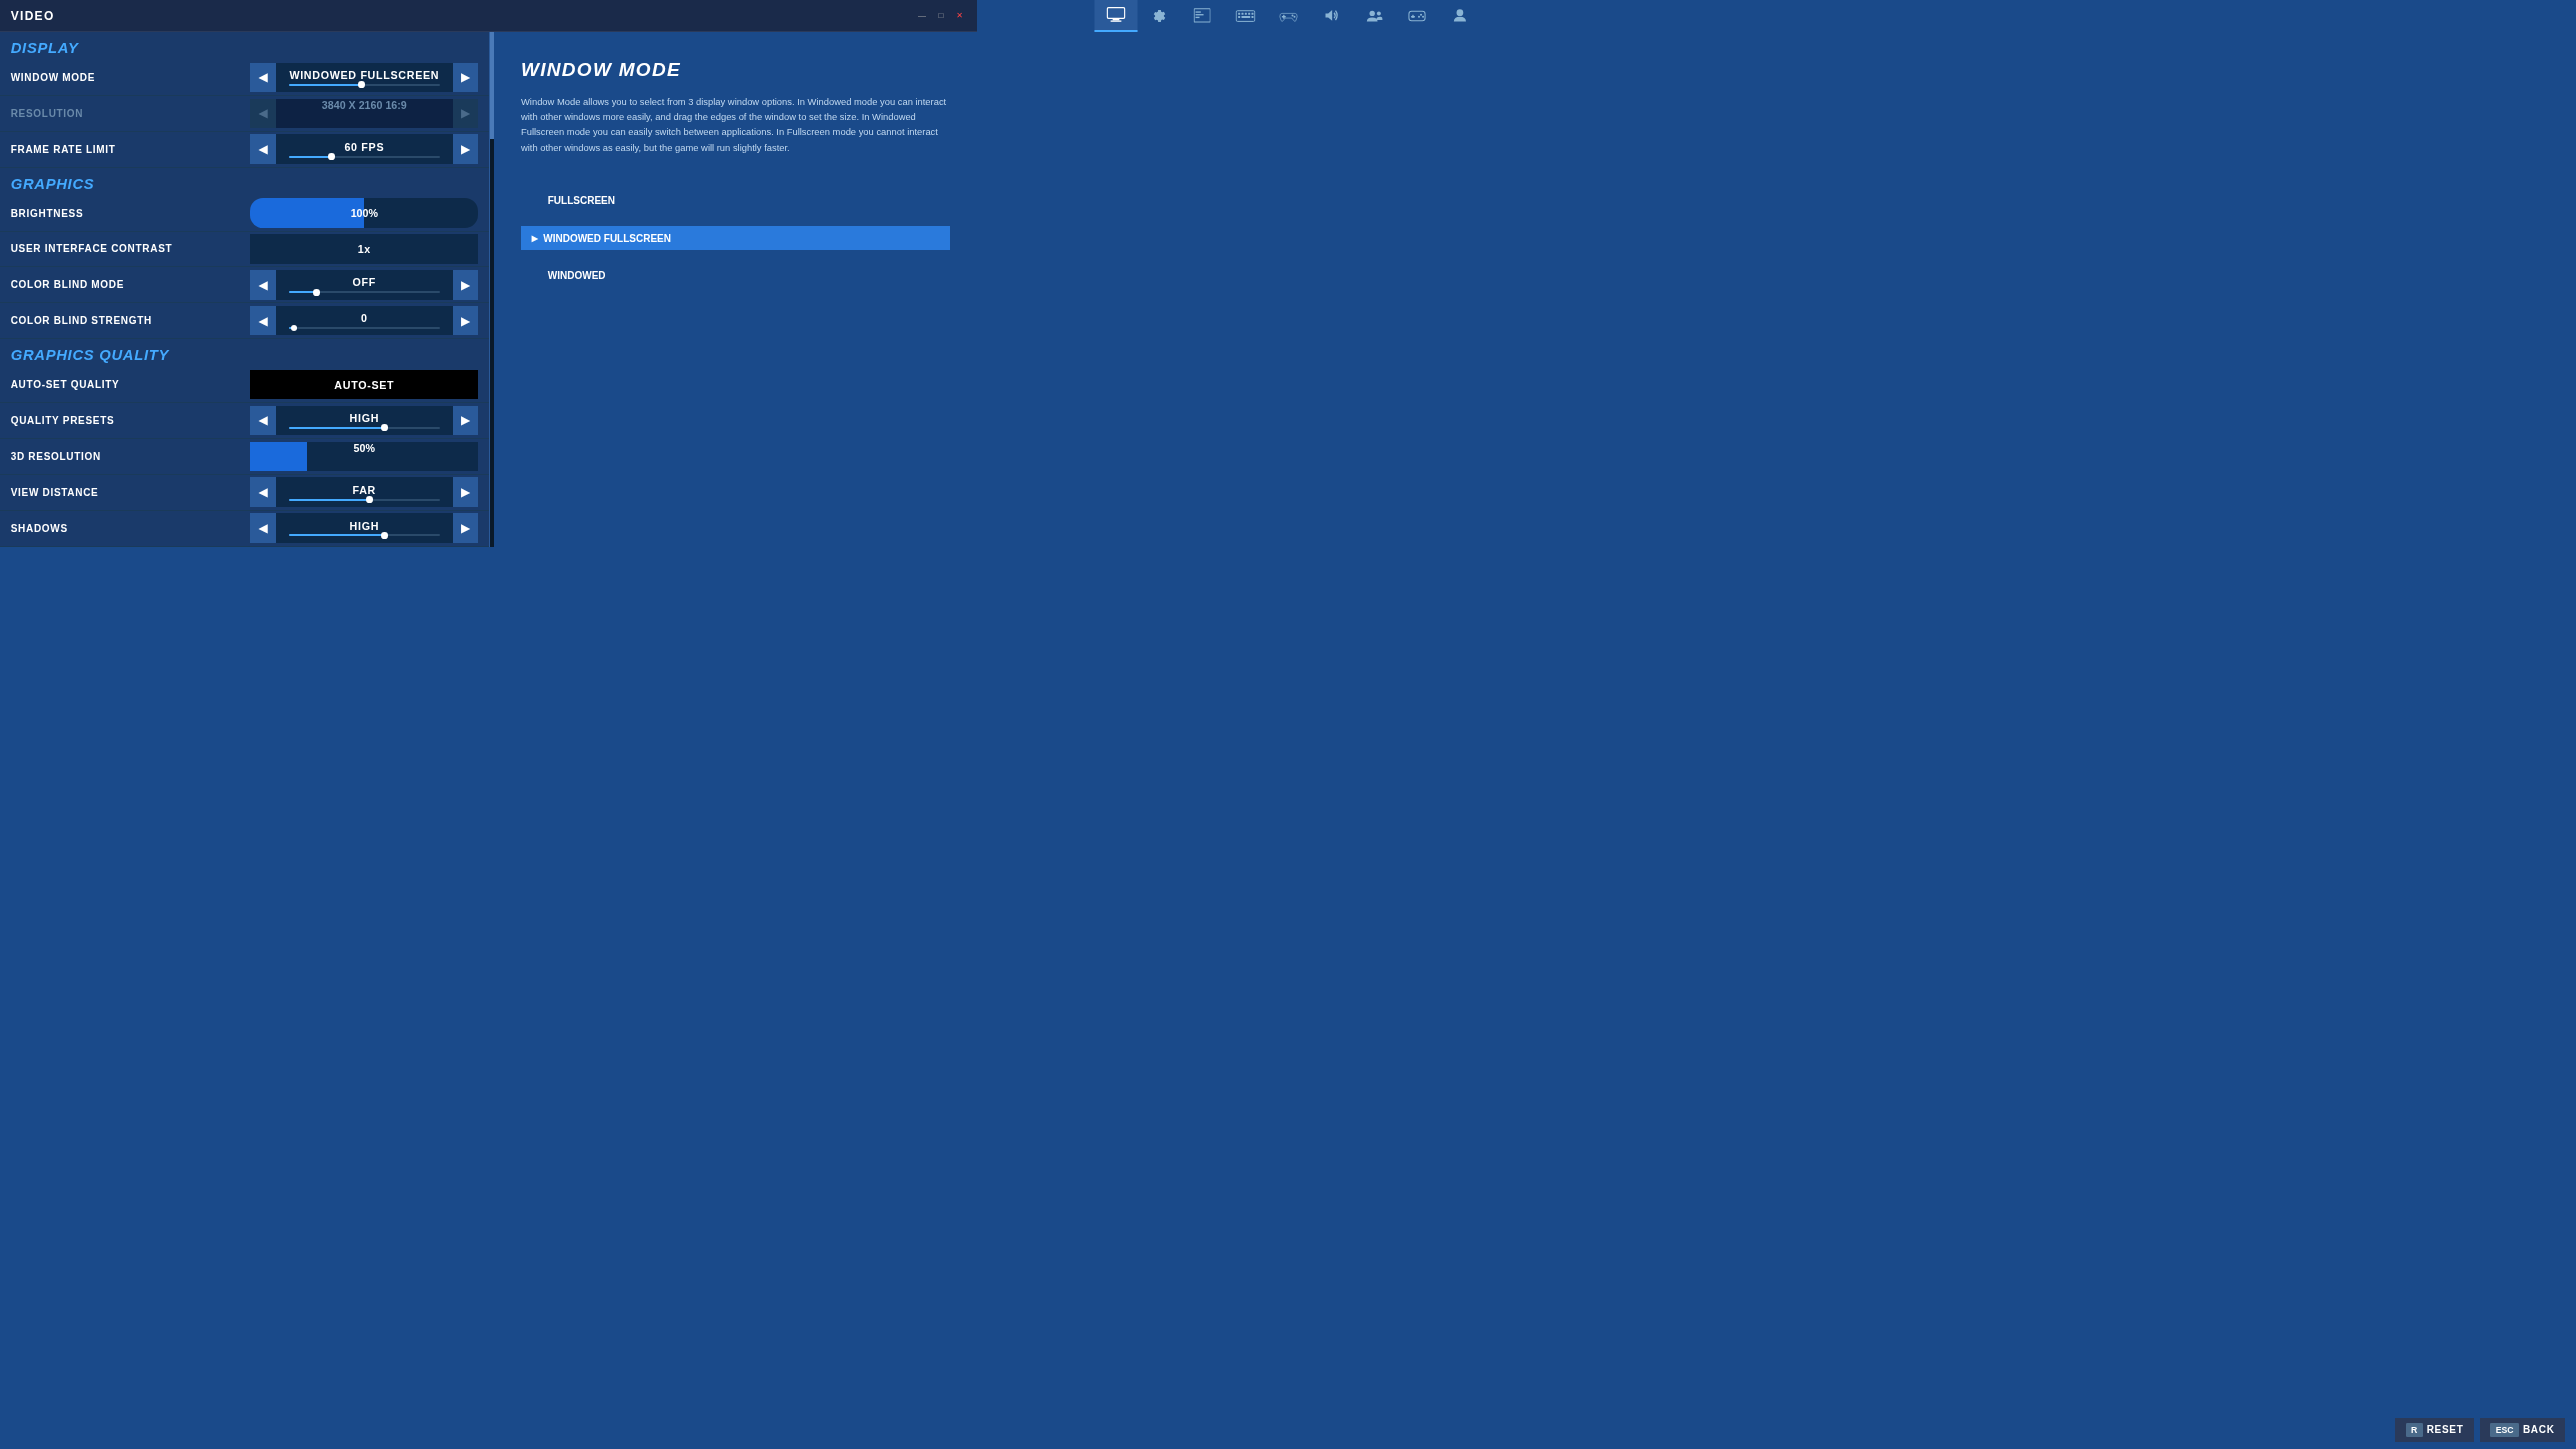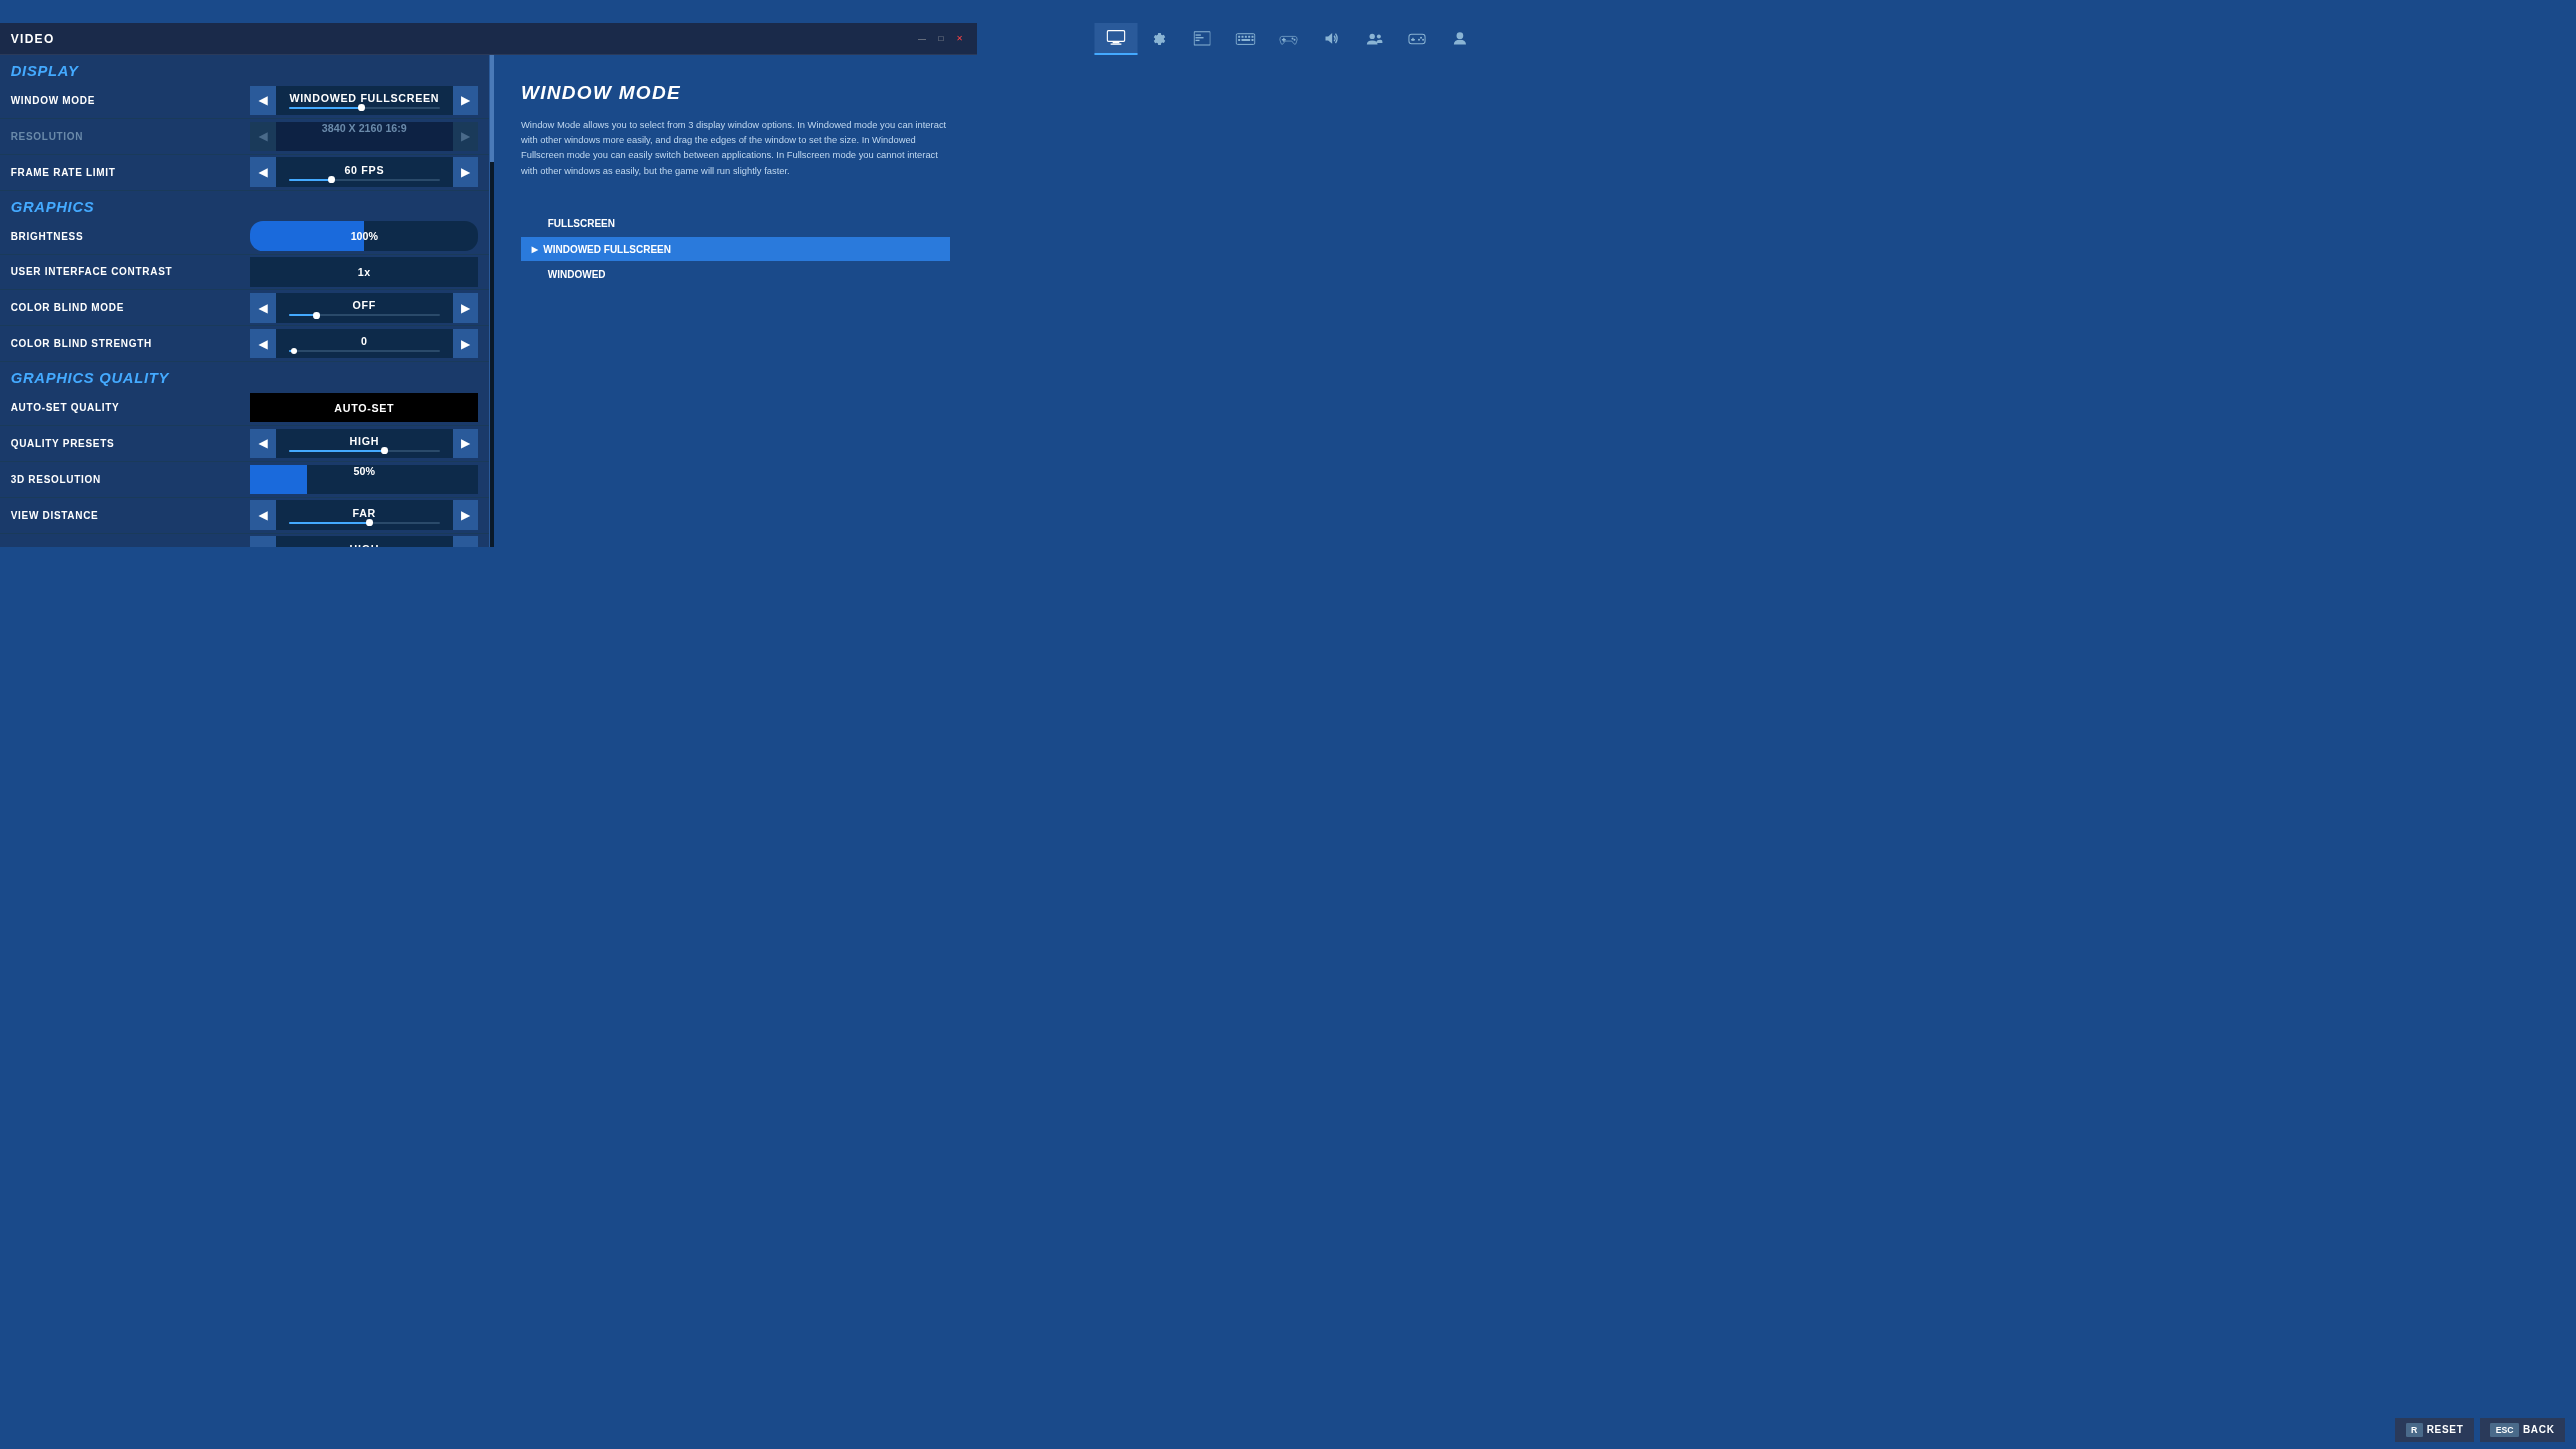--- a/index.html
+++ b/index.html
@@ -15,21 +15,20 @@
 
     
     .title-bar {
       background: #1a2a4a;
       height: 32px;
       display: flex;
       align-items: center;
       justify-content: space-between;
       padding: 0 10.7px;
       border-bottom: 0.7px solid #2a3a5a;
-      margin-top: 23px;
     }
 
     .title-bar-left {
       display: flex;
       align-items: center;
     }
 
     .page-title {
       color: white;
       font-size: 12px;
@@ -239,21 +238,21 @@
       line-height: 1.6;
       margin-bottom: 34px;
       font-weight: normal;
       font-style: normal;
       font-family: Arial, sans-serif;
     }
 
     .option-list {
       display: flex;
       flex-direction: column;
-      gap: 1px;
+      gap: 13px;
     }
 
     .option-item {
       padding: 6.7px 10.7px;
       font-size: 10px;
       font-weight: 700;
       color: white;
       cursor: pointer;
       display: flex;
       align-items: center;

